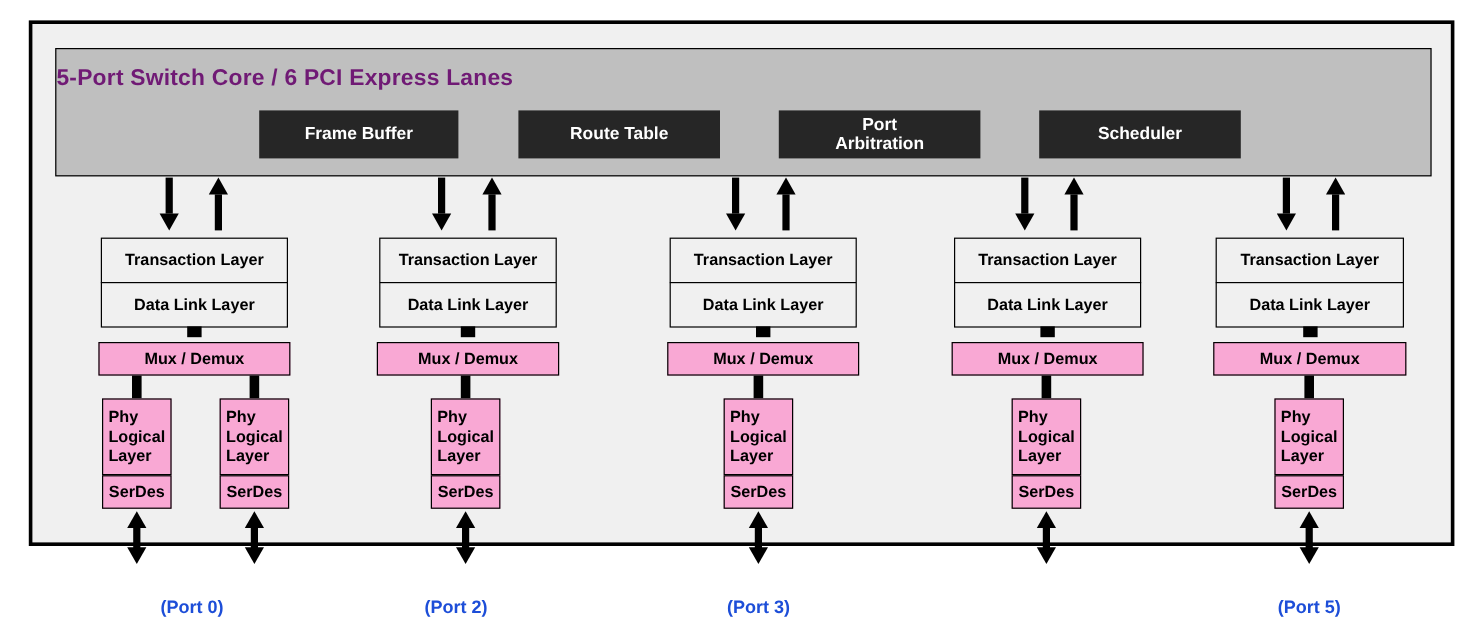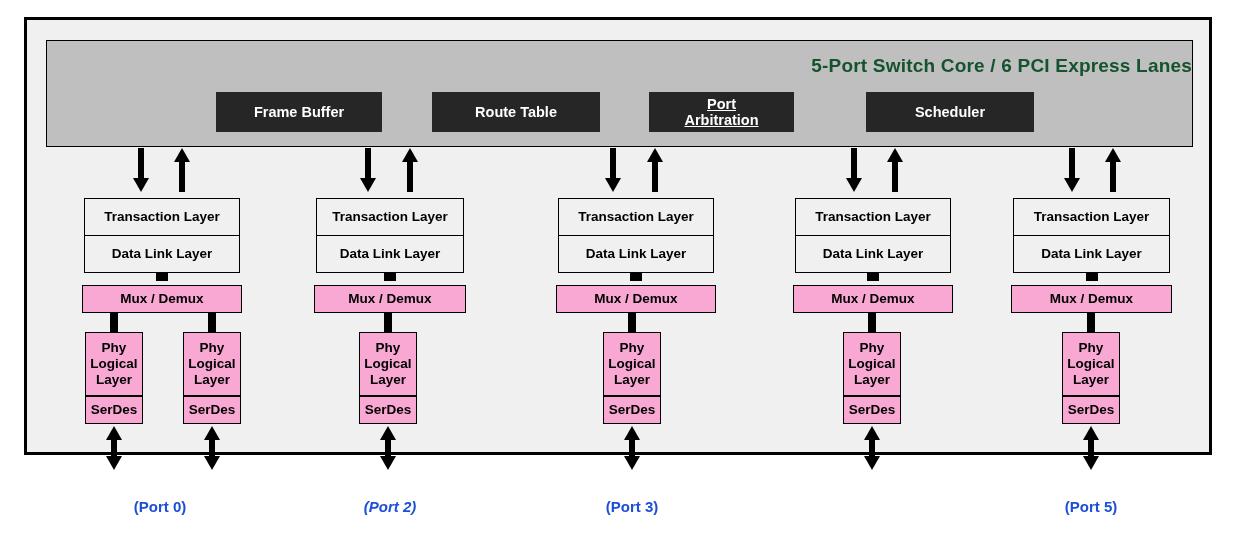--- a/index.html
+++ b/index.html
@@ -43,24 +43,24 @@
     height: 107px;
     background: #bfbfbf;
     border: 1px solid #000000;
     box-sizing: border-box;
   }
   .core-title {
     position: absolute;
     left: 0;
     top: 14px;
     width: 100%;
-    text-align: right;
+    text-align: left;
     font-size: 19px;
     font-weight: bold;
-    color: #14532d;
+    color: #701a75;
     letter-spacing: 0.2px;
   }
 
   .core-block {
     position: absolute;
     background: #262626;
     color: #ffffff;
     font-size: 14.5px;
     font-weight: bold;
     display: flex;
@@ -124,21 +124,21 @@
   .biarrow .head-dn { border-top: 14px solid #000000; }
 
   
   .pbox {
     position: absolute;
     border: 1px solid #000000;
     box-sizing: border-box;
     display: flex;
     align-items: center;
     justify-content: center;
-    text-align: center;
+    text-align: left;
     font-size: 13.5px;
     font-weight: bold;
     color: #000000;
     line-height: 1.18;
   }
   .pbox.white { background: #f0f0f0; }
   .pbox.gray  { background: #f9a8d4; }
 
   .connector {
     position: absolute;
@@ -162,21 +162,21 @@
 
   <div class="chip-frame"></div>
 
   <div class="switch-core">
     <div class="core-title">5-Port Switch Core  /  6 PCI Express Lanes</div>
   </div>
 
   <div id="core-blocks-layer">
       <div class="core-block" style="left: 216px; width: 166px;">Frame Buffer</div>
       <div class="core-block" style="left: 432px; width: 168px;">Route Table</div>
-      <div class="core-block" style="left: 649px; width: 145px; text-decoration: underline;">Port<br>Arbitration</div>
+      <div class="core-block" style="left: 649px; width: 168px;">Port<br>Arbitration</div>
       <div class="core-block" style="left: 866px; width: 168px;">Scheduler</div>
     </div>
   <div id="arrows-layer">
       <div class="arrow down" style="left: 141px; top: 148px;">
         <div class="shaft" style="height: 30px;"></div>
         <div class="head" style="top: 30px;"></div>
       </div>
       <div class="arrow up" style="left: 182px; top: 148px;">
         <div class="shaft" style="height: 30px;"></div>
         <div class="head"></div>
@@ -281,19 +281,19 @@
         <div class="head-dn" style="top: 30px;"></div>
       </div>
       <div class="biarrow" style="left: 1091px; top: 426px;">
         <div class="head-up"></div>
         <div class="shaft" style="height: 18px;"></div>
         <div class="head-dn" style="top: 30px;"></div>
       </div>
     </div>
   <div id="labels-layer">
       <div class="port-label" style="left: 160px; top: 498px;">(Port 0)</div>
-      <div class="port-label" style="left: 390px; top: 498px; font-style: italic;">(Port 2)</div>
+      <div class="port-label" style="left: 380px; top: 498px;">(Port 2)</div>
       <div class="port-label" style="left: 632px; top: 498px;">(Port 3)</div>
       <div class="port-label" style="left: 872px; top: 498px; margin-top: 40px;">(Port 4)</div>
       <div class="port-label" style="left: 1091px; top: 498px; text-align: right;">(Port 5)</div>
     </div>
 
 </div>
 
 </body></html>

